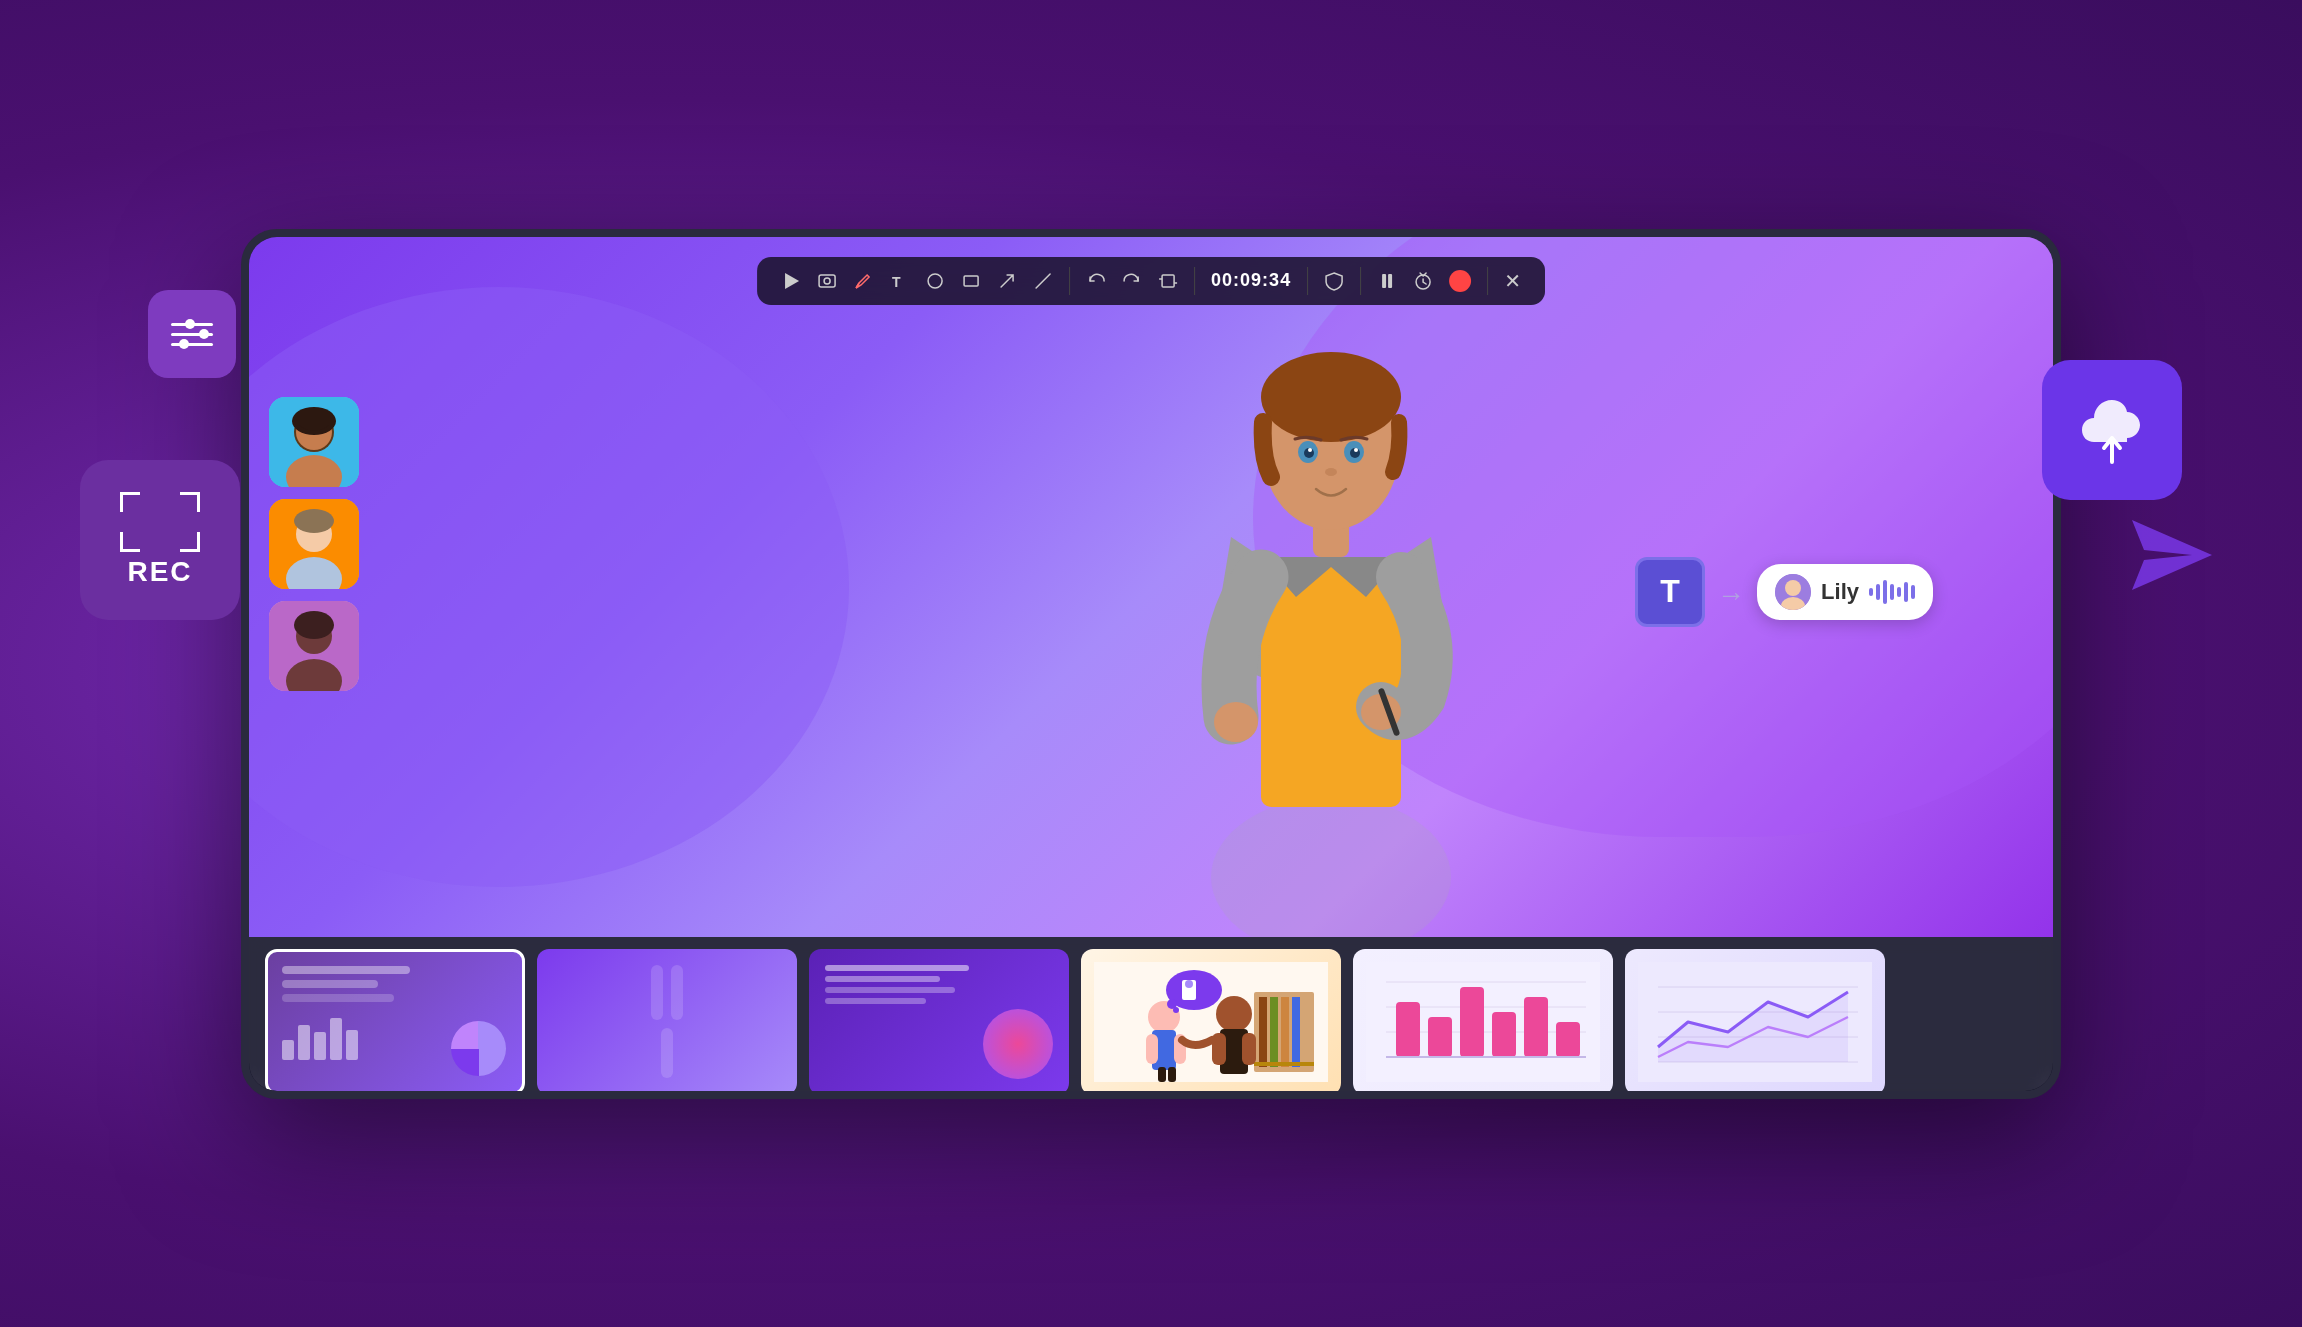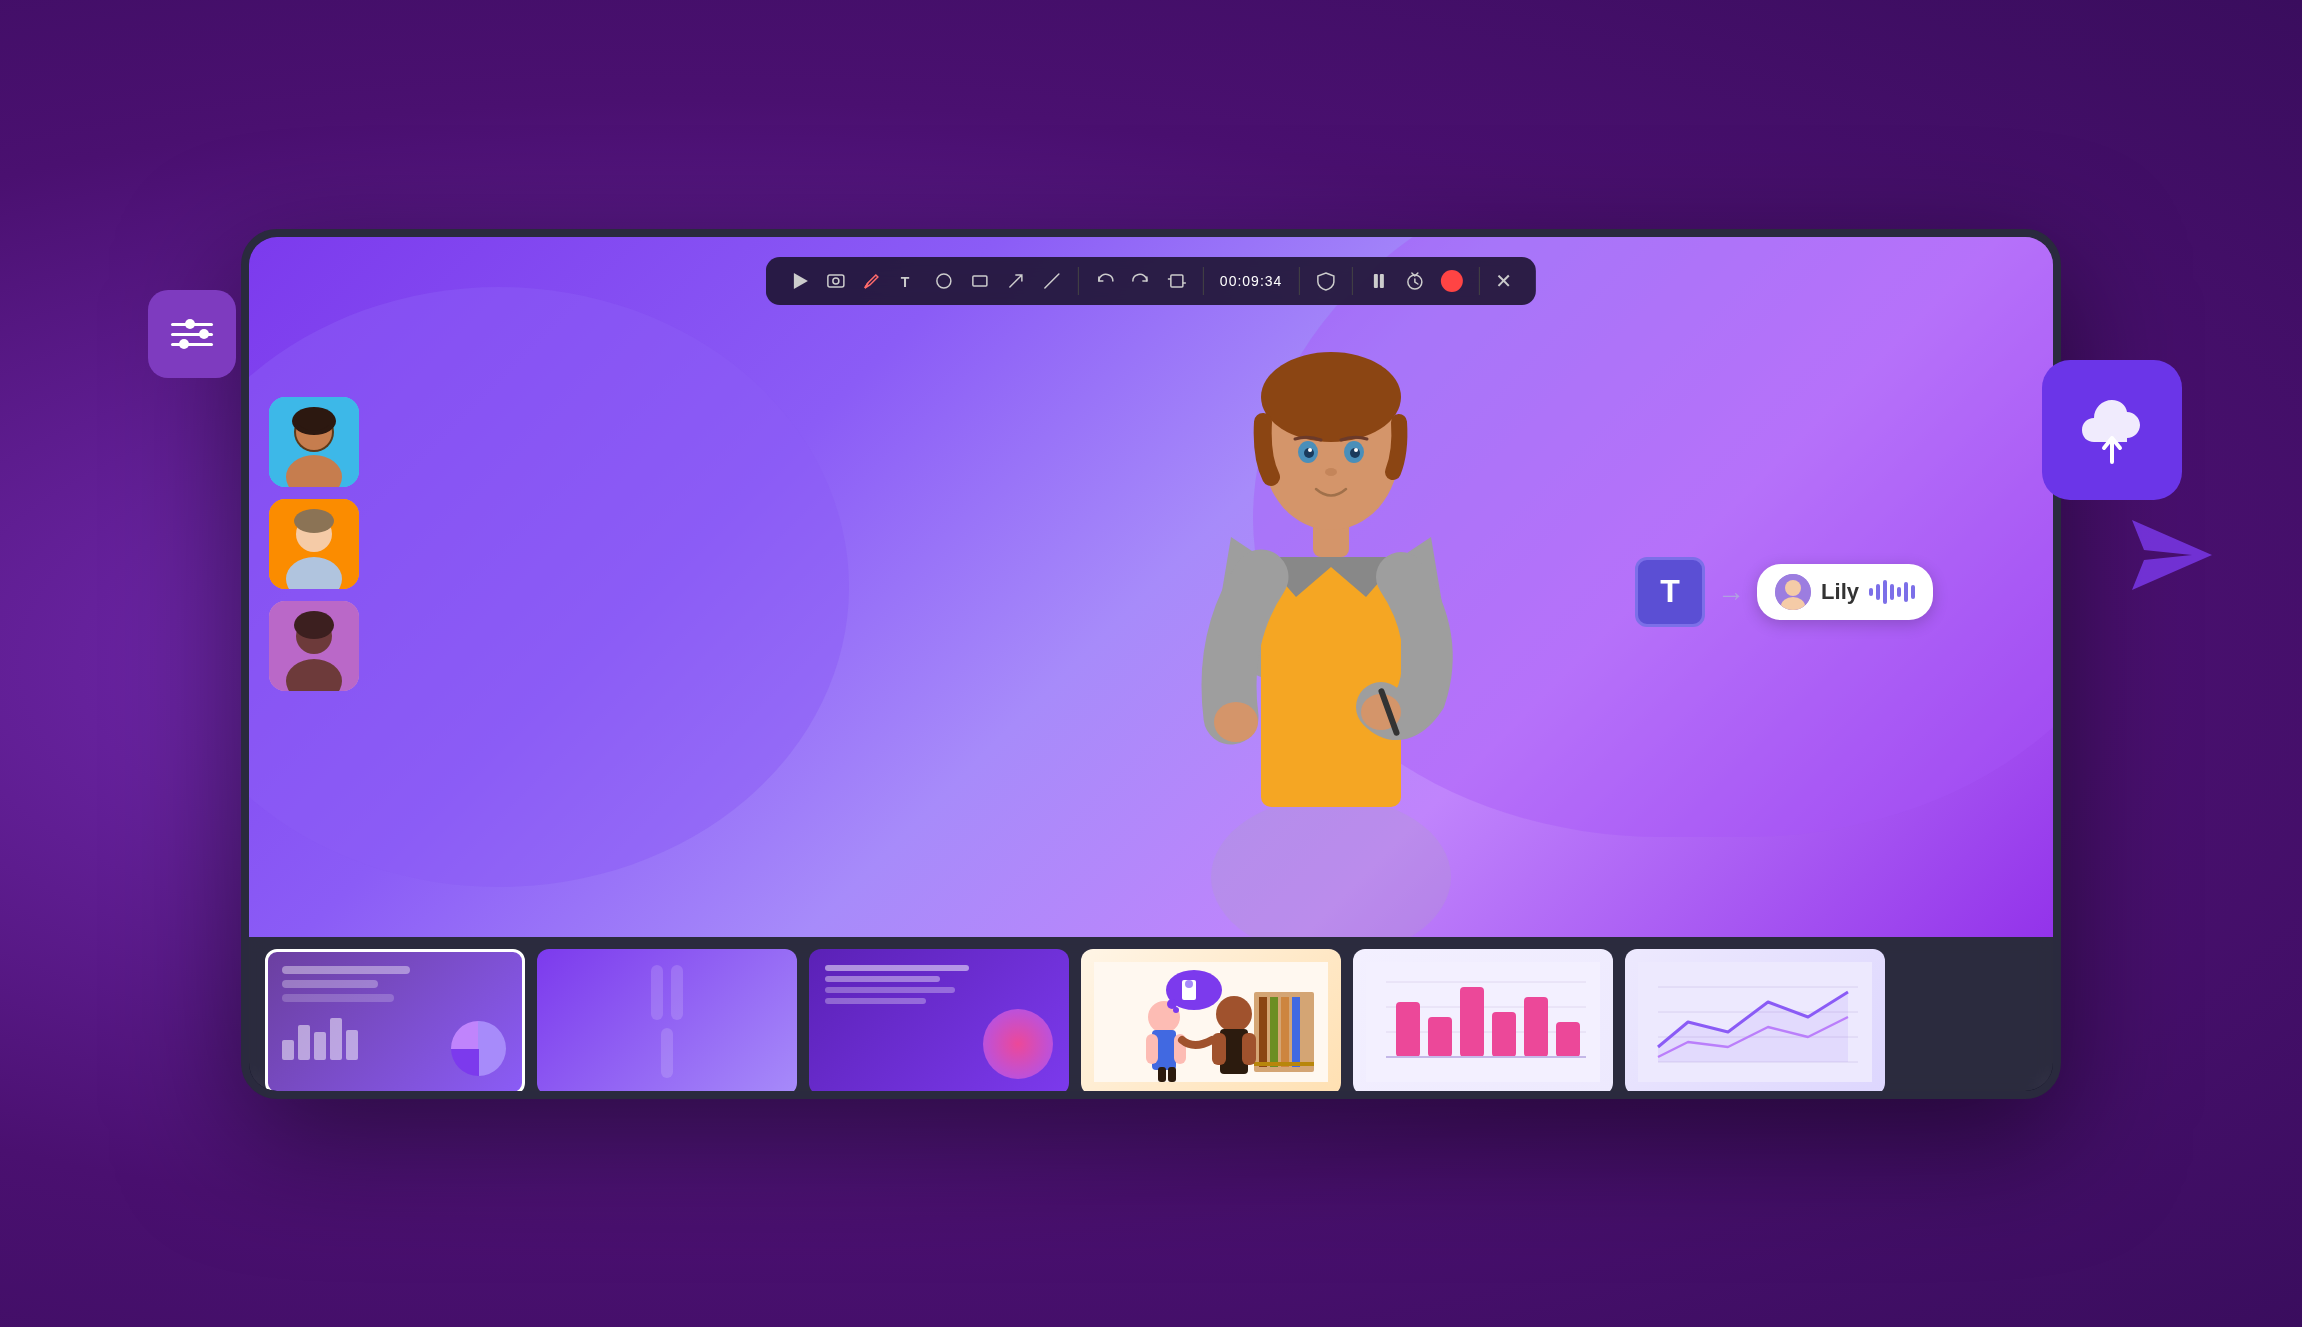--- a/index.html
+++ b/index.html
@@ -151,22 +151,22 @@
     }
 
     .toolbar-divider {
       width: 1px;
       height: 28px;
       background: #444;
     }
 
     .toolbar-timer {
       color: #fff;
-      font-size: 14px;
-      font-weight: 400;
+      font-size: 18px;
+      font-weight: 700;
       letter-spacing: 1px;
     }
 
     .toolbar-record {
       width: 22px;
       height: 22px;
       background: #ff4444;
       border-radius: 50%;
     }
 
@@ -405,20 +405,29 @@
 <div class="scene-wrapper">
 
   <div class="float-settings">
     <div class="settings-icon-lines">
       <div class="settings-line"></div>
       <div class="settings-line"></div>
       <div class="settings-line"></div>
     </div>
   </div>
 
+  <div class="float-rec">
+    <div class="rec-corners-inner">
+      <div class="rc-tl"></div>
+      <div class="rc-tr"></div>
+      <div class="rc-bl"></div>
+      <div class="rc-br"></div>
+    </div>
+    <span class="rec-text">REC</span>
+  </div>
 
   <div class="float-upload">
     <svg width="80" height="80" viewBox="0 0 80 80">
       <path d="M55 48 C62 48 68 42 68 35 C68 28 62 22 55 22 C54 15 48 10 40 10 C30 10 22 18 22 28 C15 28 10 33 10 40 C10 47 15 52 22 52 L55 52 Z" fill="white" opacity="0.9"></path>
       <path d="M32 58 L40 48 L48 58 M40 48 L40 72" stroke="white" stroke-width="4" stroke-linecap="round" stroke-linejoin="round" fill="none"></path>
     </svg>
   </div>
 
   <div class="float-send">
     <svg width="80" height="70" viewBox="0 0 80 70">

